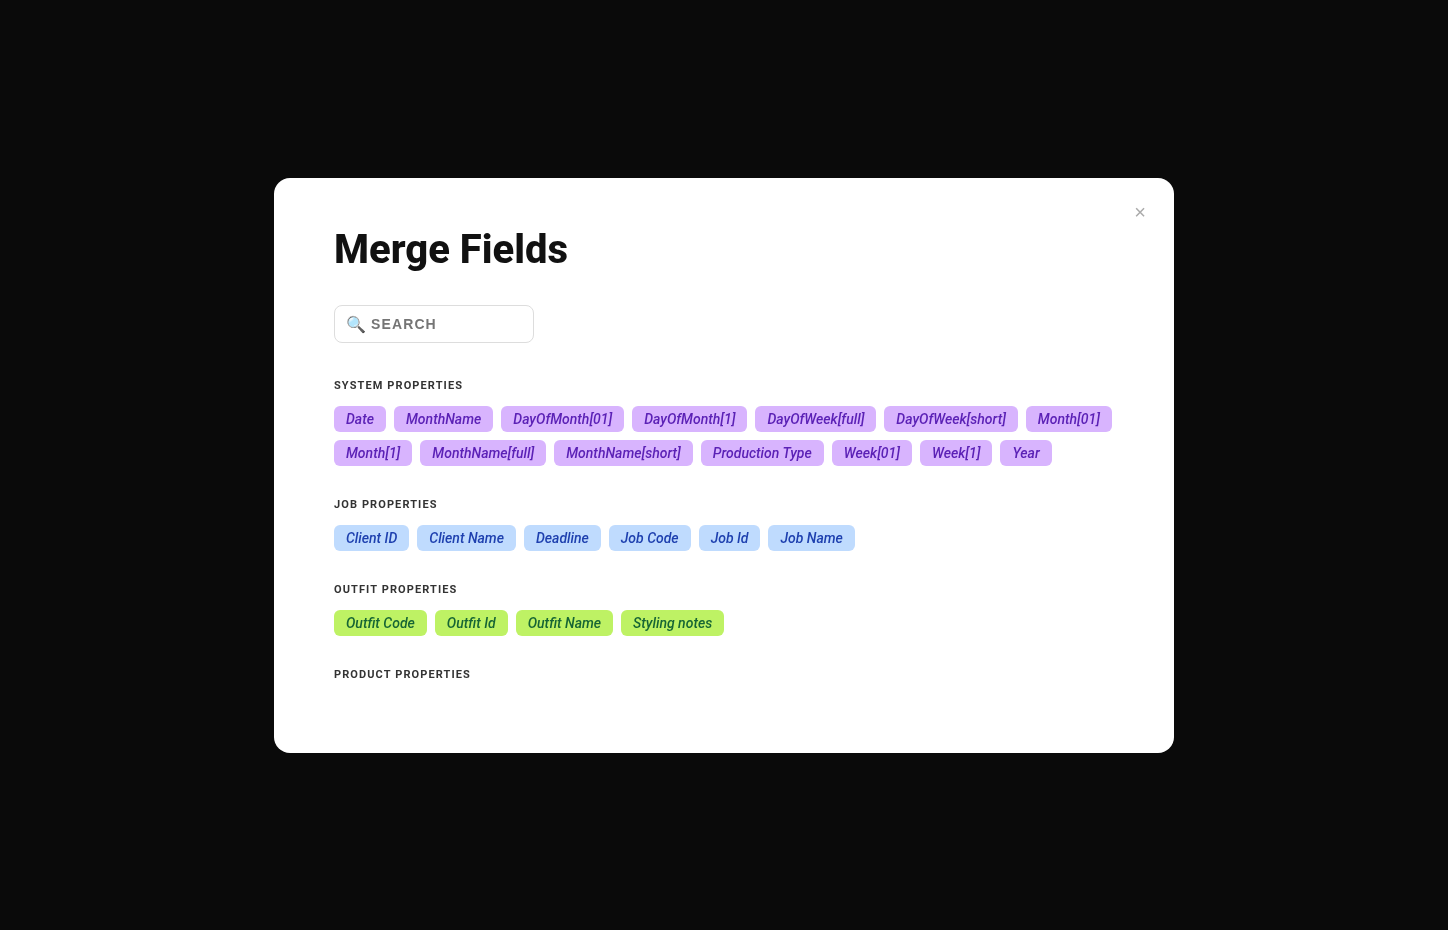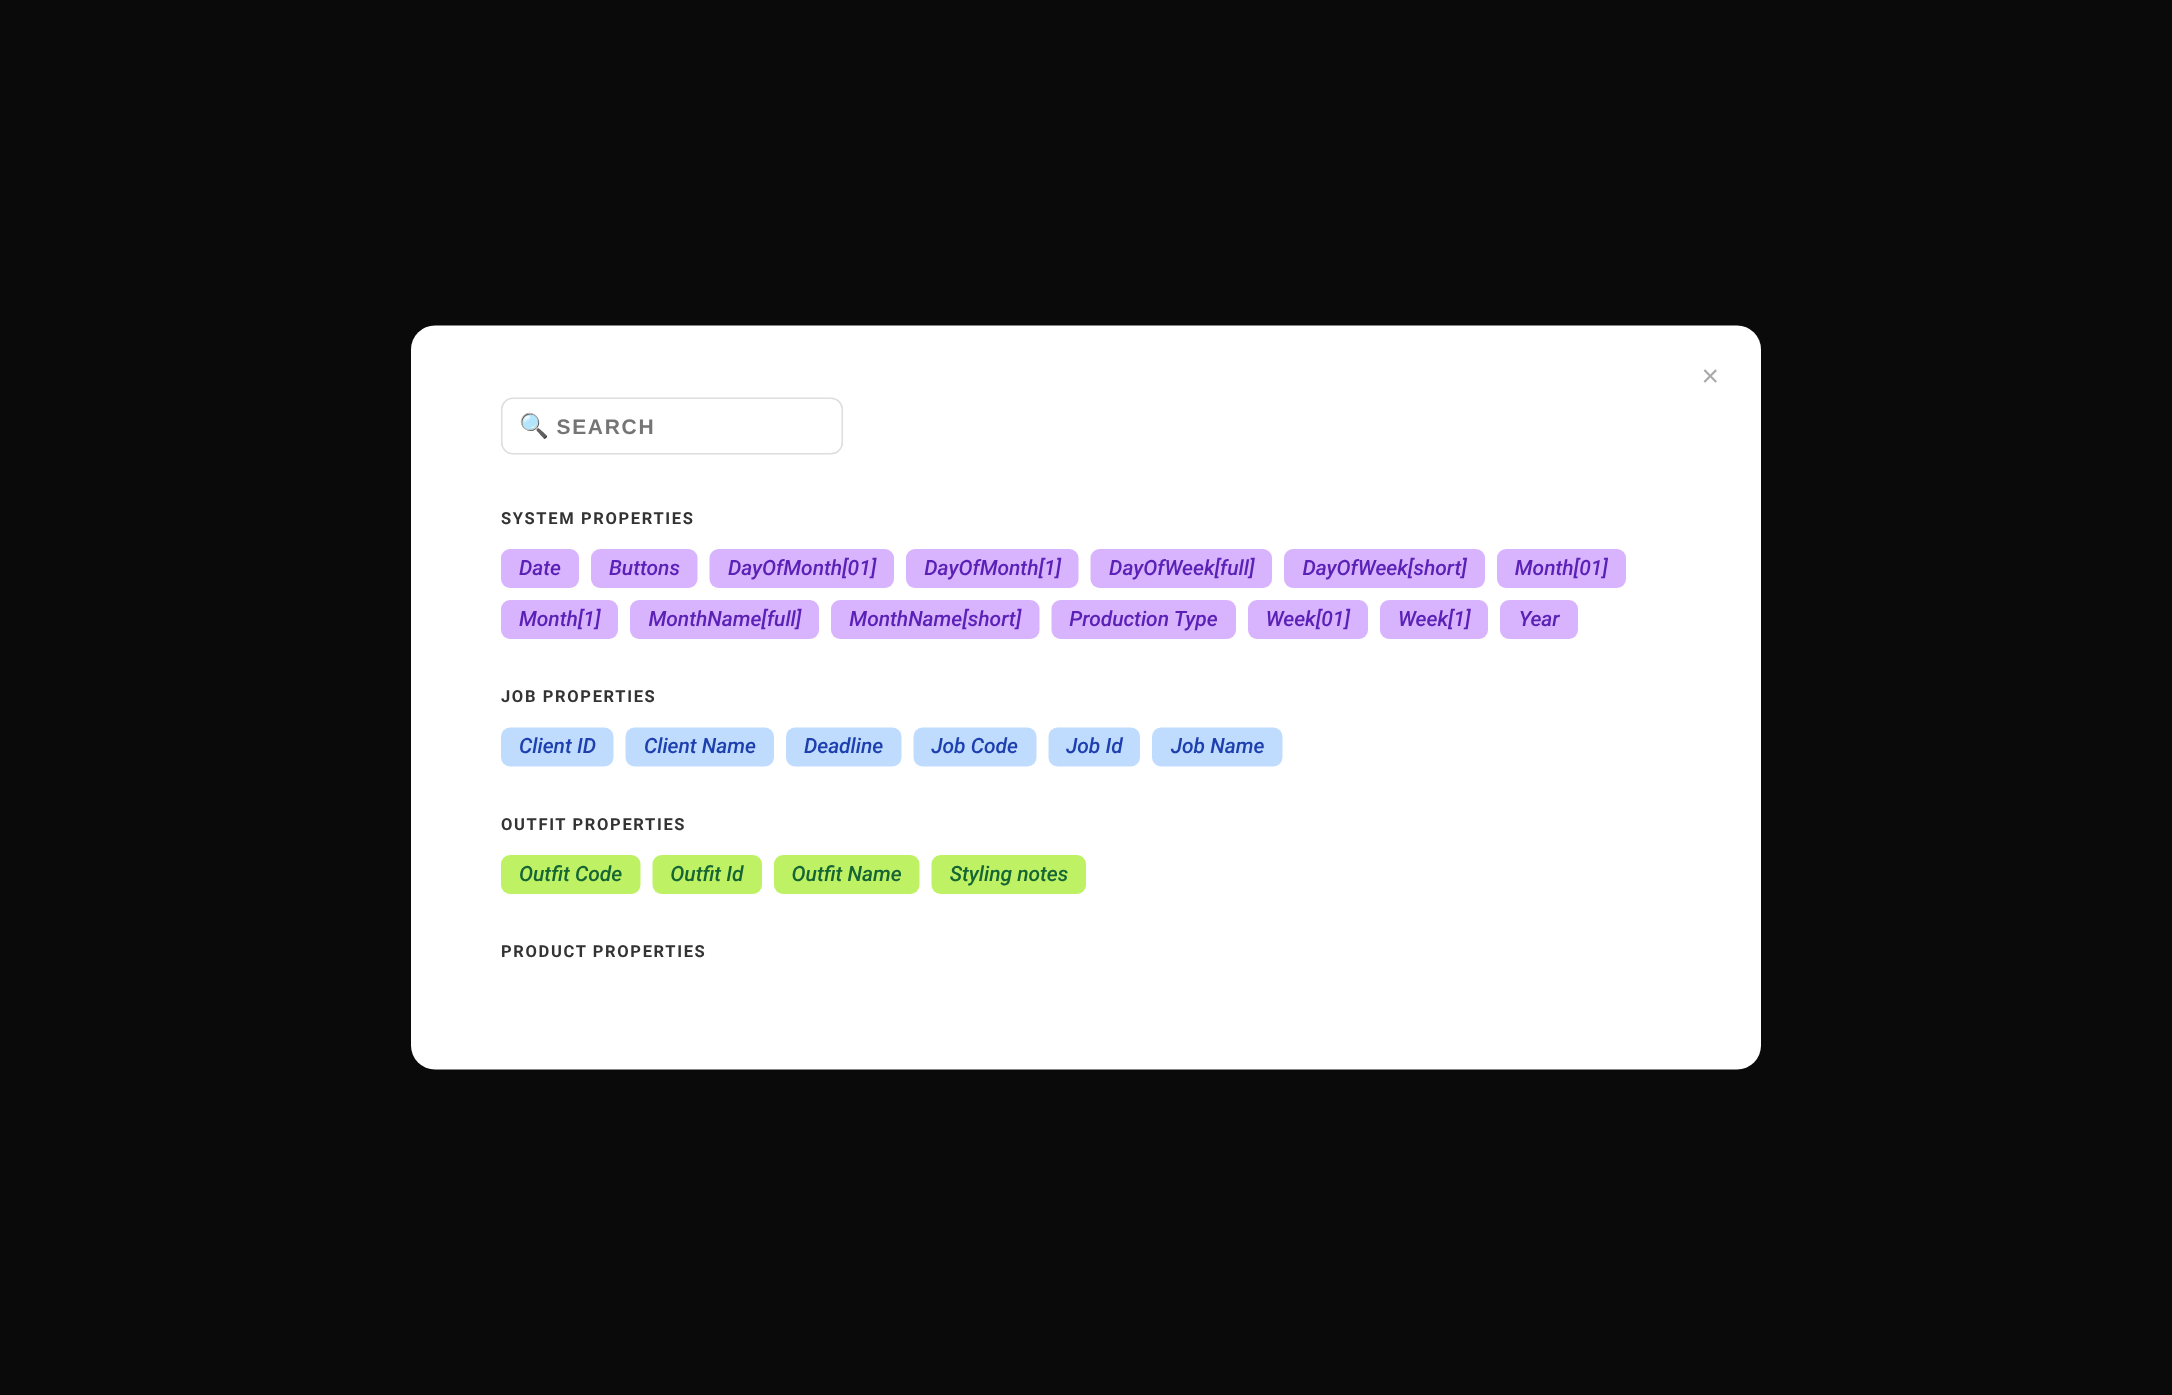--- a/index.html
+++ b/index.html
@@ -67,21 +67,21 @@
     }
 
     .search-input {
       border: 1.5px solid #ddd;
       border-radius: 8px;
       padding: 10px 12px 10px 36px;
       font-size: 14px;
       font-weight: 600;
       letter-spacing: 0.08em;
       color: #7f1d1d;
-      width: 228px;
+      width: 200px;
       outline: none;
     }
 
     .section {
       margin-bottom: 32px;
     }
 
     .section-title {
       font-size: 11px;
       font-weight: 700;
@@ -168,33 +168,34 @@
 </head>
 <body>
 
 <div class="modal-backdrop">
   <div class="modal">
 
     <button class="close-btn">
       <span>×</span>
     </button>
 
+    <h1 class="modal-title">Merge Fields</h1>
 
     <div class="search-wrapper">
       <span class="search-icon">🔍</span>
       <input class="search-input" type="text" placeholder="SEARCH" style="">
     </div>
 
     <div id="sections-container">
 
     <div class="section">
           <div class="section-title">SYSTEM PROPERTIES</div>
           <div class="tags">
             <span class="tag tag-purple">Date</span>
-            <span class="tag tag-purple">Buttons</span>
+            <span class="tag tag-purple">MonthName</span>
             <span class="tag tag-purple">DayOfMonth[01]</span>
             <span class="tag tag-purple">DayOfMonth[1]</span>
             <span class="tag tag-purple">DayOfWeek[full]</span>
             <span class="tag tag-purple">DayOfWeek[short]</span>
             <span class="tag tag-purple">Month[01]</span>
             <span class="tag tag-purple">Month[1]</span>
             <span class="tag tag-purple">MonthName[full]</span>
             <span class="tag tag-purple">MonthName[short]</span>
             <span class="tag tag-purple">Production Type</span>
             <span class="tag tag-purple">Week[01]</span>

